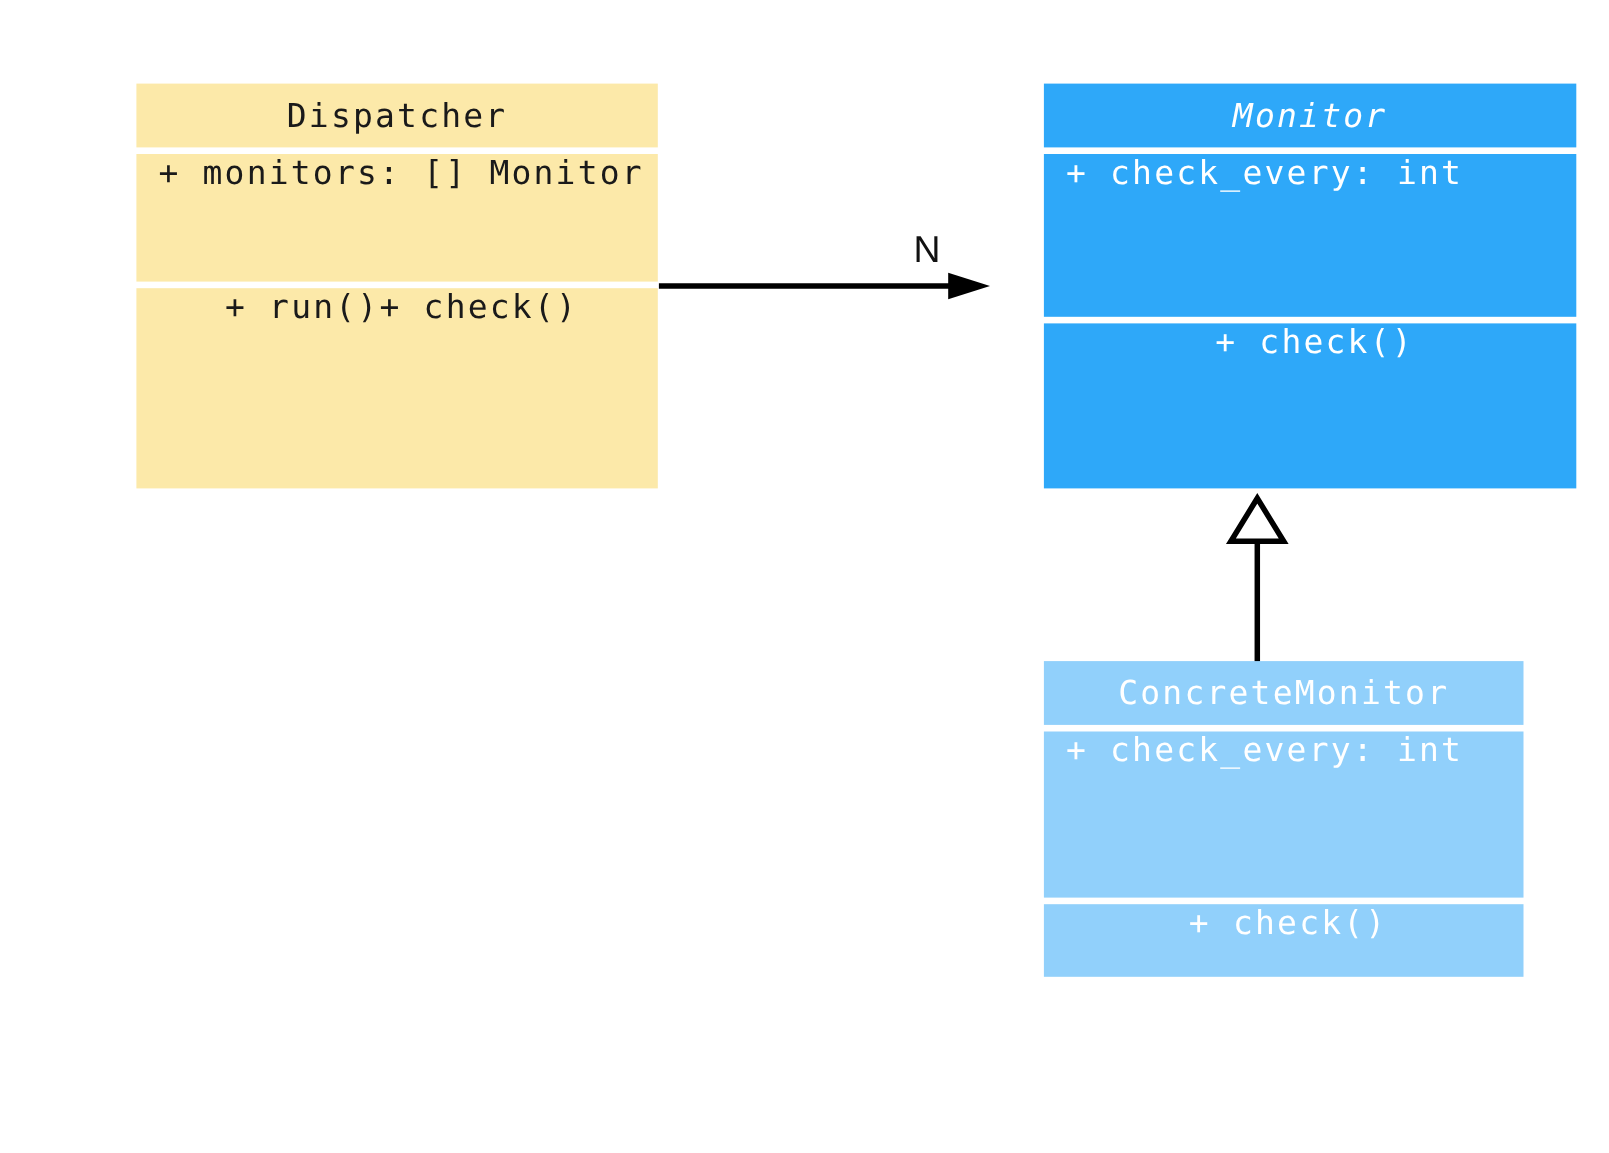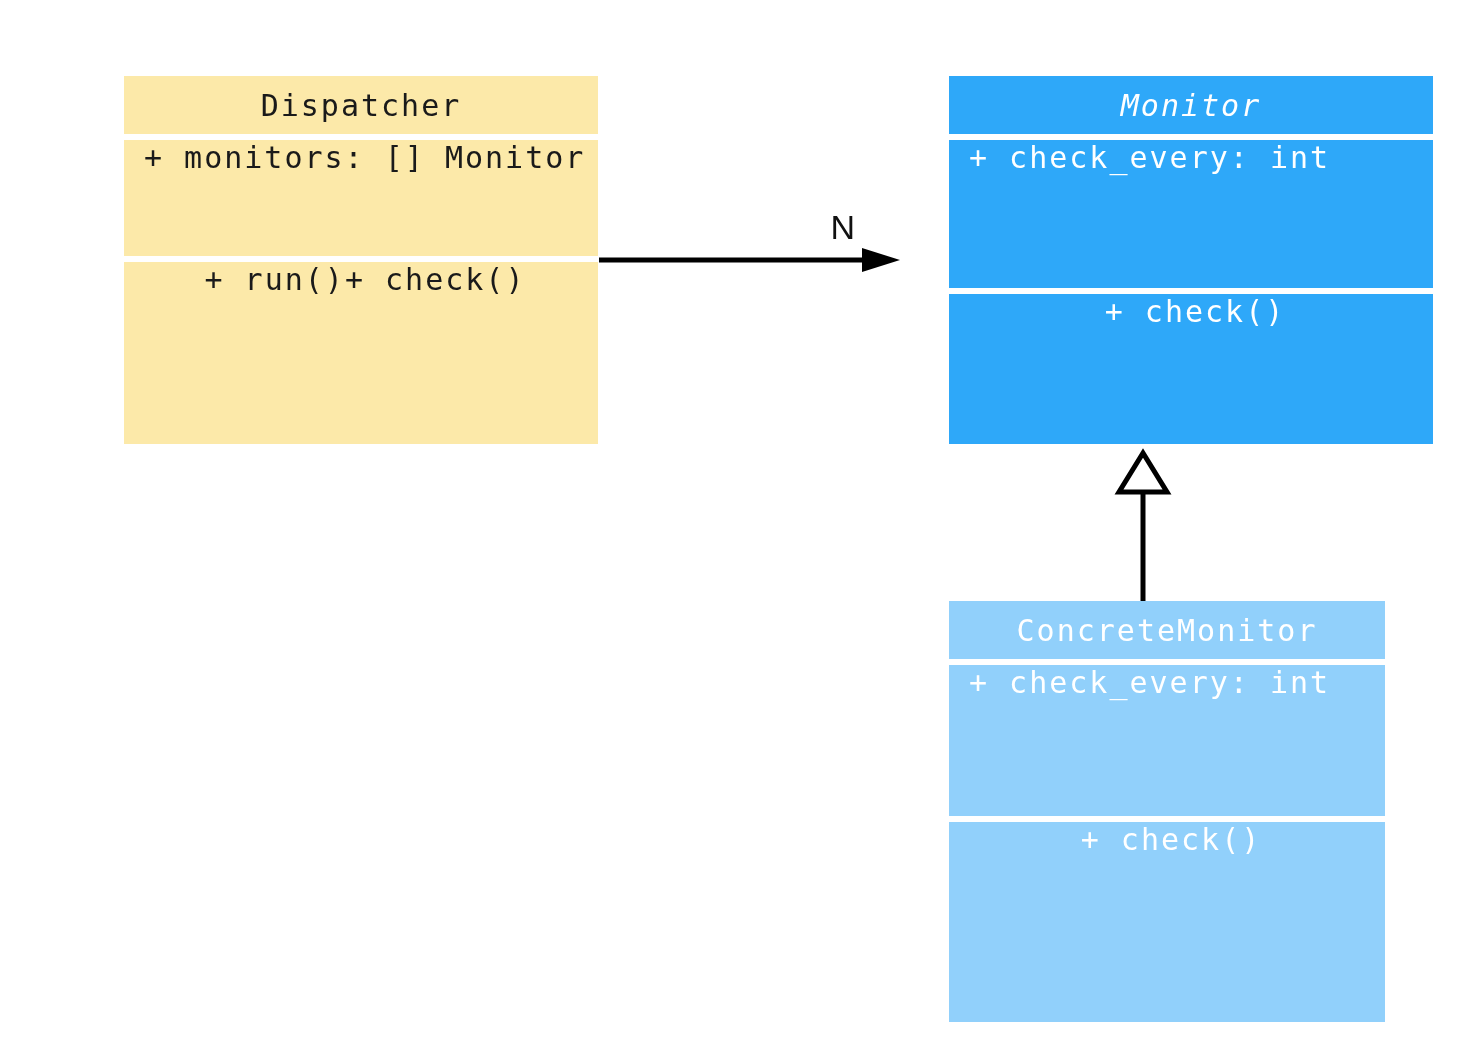--- a/index.html
+++ b/index.html
@@ -79,21 +79,21 @@
   <div class="class-box" style="left: 901px; top: 76px; width: 532px; height: 368px; --attr-h: 148px; --fill: #2ea8f9; color: rgb(255, 255, 255);">
     <div class="sec title italic">Monitor</div>
     <div class="sec attrs">
       <div class="line">+ check_every: int</div>
     </div>
     <div class="sec methods">
       <div class="line">+ check()</div>
     </div>
   </div>
 
-  <div class="class-box" style="left: 901px; top: 601px; width: 484px; height: 421px; --attr-h: 151px; --fill: #91d0fb; color: rgb(255, 255, 255);">
+  <div class="class-box" style="left: 901px; top: 601px; width: 484px; height: 287px; --attr-h: 151px; --fill: #91d0fb; color: rgb(255, 255, 255);">
     <div class="sec title">ConcreteMonitor</div>
     <div class="sec attrs">
       <div class="line">+ check_every: int</div>
     </div>
     <div class="sec methods">
       <div class="line">+ check()</div>
     </div>
   </div>
 
   <div class="mult-label">N</div>

